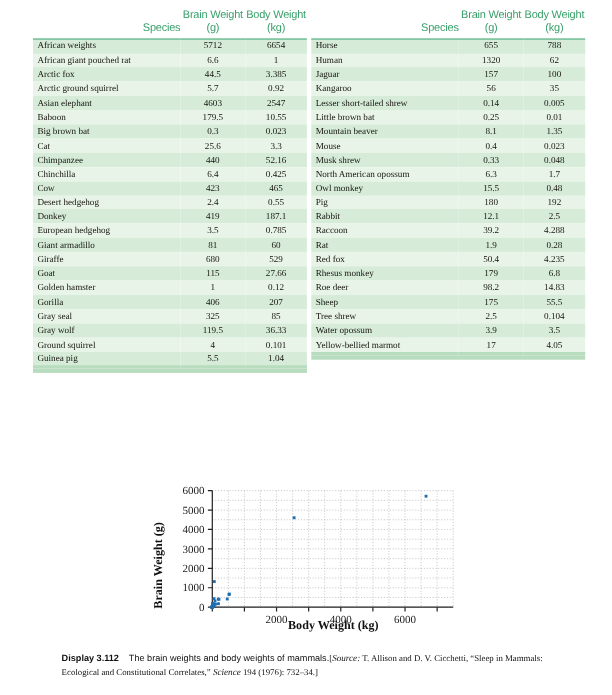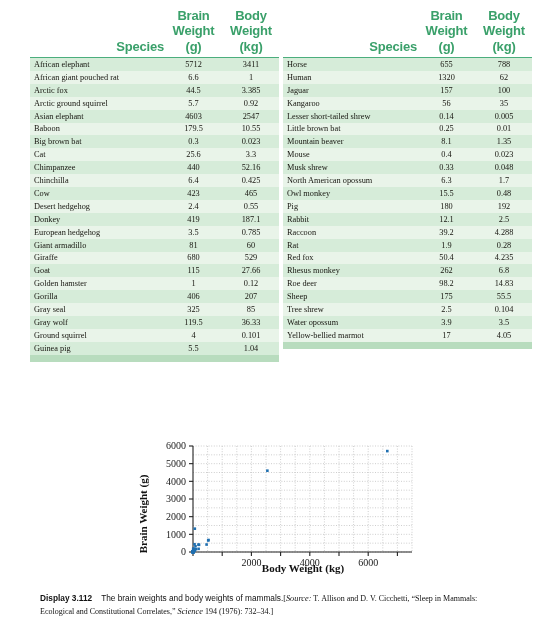--- a/index.html
+++ b/index.html
@@ -27,22 +27,22 @@
     padding: 8px 24px 0 30px;
     box-sizing: border-box;
   }
   .data-table {
     border-collapse: collapse;
     width: 245px;
     table-layout: fixed;
   }
   .data-table th {
     font-family: "Liberation Sans", "DejaVu Sans", sans-serif;
-    font-weight: bold;
-    font-size: 13px;
+    font-weight: normal;
+    font-size: 10px;
     color: #3aa06a;
     padding: 0 0 3px 0;
     vertical-align: bottom;
     line-height: 1.18;
     letter-spacing: -0.2px;
   }
   .data-table th.col-species {
     text-align: right;
     width: 130px;
     padding-left: 4px;
@@ -105,21 +105,21 @@
   }
   .tick-label {
     font-family: "Liberation Serif", "DejaVu Serif", serif;
     font-size: 10px;
     fill: #1a1a1a;
   }
 
   
   #caption {
     position: absolute;
-    left: 40px;
+    left: 56px;
     top: 592px;
     width: 470px;
     font-family: "Liberation Sans", "DejaVu Sans", sans-serif;
     font-size: 8.3px;
     line-height: 1.45;
     color: #111111;
   }
   #caption .disp-label {
     font-weight: bold;
     font-family: "Liberation Sans", "DejaVu Sans", sans-serif;
@@ -152,23 +152,23 @@
             <span>(g)</span>
           </th>
           <th class="col-body">
             <span>Body Weight</span><br>
             <span>(kg)</span>
           </th>
         </tr>
       </thead>
       <tbody id="left-body">
           <tr>
-            <td class="c-species">African elephant</td>
+            <td class="c-species">African weights</td>
             <td class="c-num">5712</td>
-            <td class="c-num">3411</td>
+            <td class="c-num">6654</td>
           </tr>
           <tr>
             <td class="c-species">African giant pouched rat</td>
             <td class="c-num">6.6</td>
             <td class="c-num">1</td>
           </tr>
           <tr>
             <td class="c-species">Arctic fox</td>
             <td class="c-num">44.5</td>
             <td class="c-num">3.385</td>
@@ -369,21 +369,21 @@
             <td class="c-num">1.9</td>
             <td class="c-num">0.28</td>
           </tr>
           <tr>
             <td class="c-species">Red fox</td>
             <td class="c-num">50.4</td>
             <td class="c-num">4.235</td>
           </tr>
           <tr>
             <td class="c-species">Rhesus monkey</td>
-            <td class="c-num">262</td>
+            <td class="c-num">179</td>
             <td class="c-num">6.8</td>
           </tr>
           <tr>
             <td class="c-species">Roe deer</td>
             <td class="c-num">98.2</td>
             <td class="c-num">14.83</td>
           </tr>
           <tr>
             <td class="c-species">Sheep</td>
             <td class="c-num">175</td>

